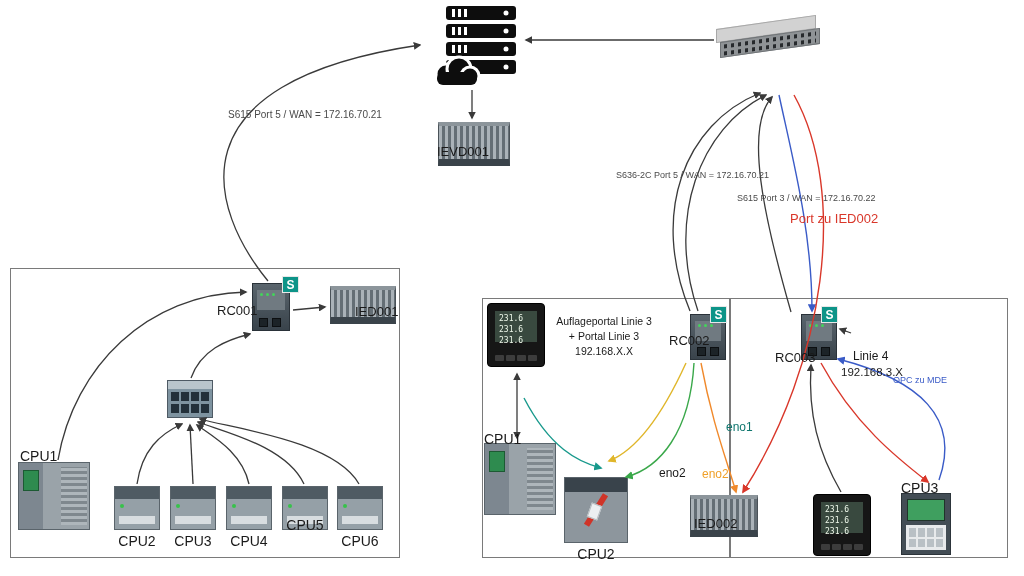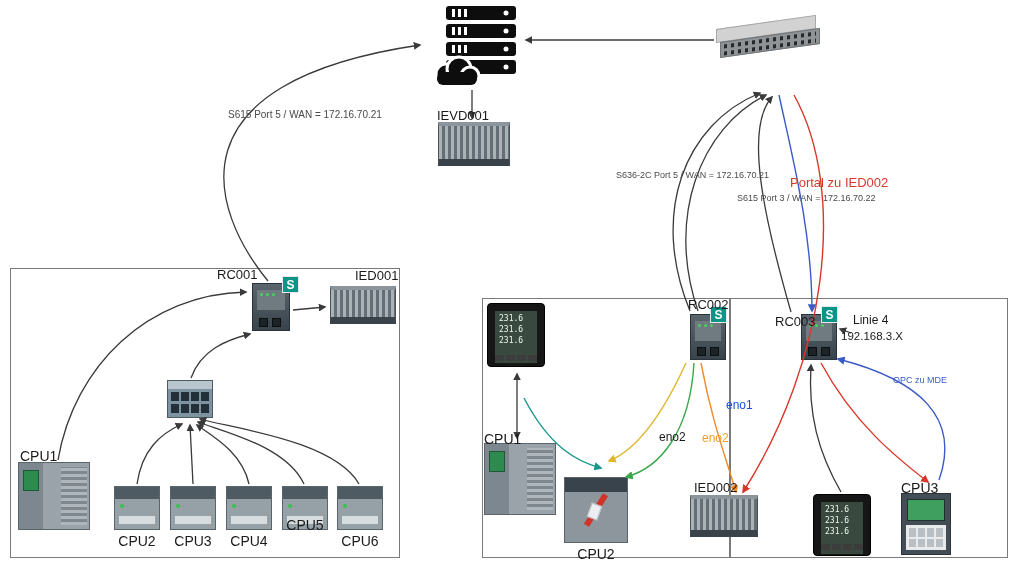--- a/index.html
+++ b/index.html
@@ -2,42 +2,42 @@
 <html><head>
 <meta charset="utf-8">
 <style>
   * { margin:0; padding:0; box-sizing:border-box; }
   body { font-family:"Liberation Sans", sans-serif; background:#fff; }
   #canvas { position:relative; width:1024px; height:576px; background:#fff; overflow:hidden; }
 
   .box { position:absolute; border:1px solid #7a7a7a; z-index:1; background:transparent; }
   .dev { position:absolute; z-index:2; }
   #wires { position:absolute; left:0; top:0; z-index:3; pointer-events:none; }
-  .lbl { position:absolute; z-index:5; color:#1a1a1a; font-size:13px; white-space:nowrap; }
+  .lbl { position:absolute; z-index:5; color:#1a1a1a; font-size:13px; white-space:nowrap;margin-top:36px; }
   .lbl-cpu { position:absolute; z-index:5; color:#1a1a1a; font-size:14px; text-align:center; white-space:nowrap; }
   .lbl-sm { position:absolute; z-index:5; color:#4a4a4a; font-size:9px; white-space:nowrap; }
 
   
   .scalance { width:38px; height:48px; background:linear-gradient(#5a656d,#39434b); border:1px solid #2a3239; }
   .scalance .face { position:absolute; left:4px; top:6px; right:4px; height:20px; background:#707a81; }
   .scalance .leds { position:absolute; left:7px; top:9px; display:flex; gap:3px; }
   .scalance .led { width:3px; height:3px; background:#43d45a; border-radius:50%; }
   .scalance .ports { position:absolute; bottom:3px; left:6px; display:flex; gap:4px; }
   .scalance .port { width:9px; height:9px; background:#1c2327; border:1px solid #0c0f11; }
   .sbadge { position:absolute; z-index:4; width:17px; height:17px; background:#0d9488; color:#fff;
             font-weight:bold; font-size:12px; display:flex; align-items:center; justify-content:center;
             border:1px solid #e8e8e8; }
 
   
   .ipc { background:repeating-linear-gradient(90deg,#aab2b8 0 3px,#646e75 3px 6px);
          border:1px solid #4a5258; border-top:4px solid #8c959b; border-bottom:7px solid #3a434a; }
 
   
   .meter { background:#161616; border-radius:4px; border:1px solid #000; }
-  .meter .scr { position:absolute; left:7px; top:7px; right:7px; height:52px; background:#39493f;
+  .meter .scr { position:absolute; left:7px; top:7px; right:7px; height:31px; background:#39493f;
                 color:#eef8ea; font-size:8px; line-height:11px; padding:2px 4px;
                 font-family:"DejaVu Sans Mono", monospace; }
   .meter .btns { position:absolute; bottom:5px; left:7px; right:7px; display:flex; justify-content:space-between; }
   .meter .btn { width:9px; height:6px; background:#3c3c3c; border-radius:1px; }
 
   
   .plc { background:#9aa3a9; border:1px solid #5a646b; }
   .plc .col { position:absolute; left:0; top:0; bottom:0; width:24px; background:#7d8790; }
   .plc .scr { position:absolute; left:4px; top:7px; width:16px; height:21px; background:#2e8b4f; border:1px solid #1c5a33; }
   .plc .fins { position:absolute; right:2px; top:4px; bottom:4px; width:26px;
@@ -182,21 +182,21 @@
       <div class="prow2"></div>
     </div>
   </div>
 
   <div class="lbl" style="left:437px; top:108px">IEVD001</div>
   <div class="dev ipc" style="left:438px; top:122px; width:72px; height:44px"></div>
 
   <div class="lbl-sm" style="left:228px; top:109px; font-size:10px">S615 Port 5 / WAN = 172.16.70.21</div>
   <div class="lbl-sm" style="left:616px; top:170px">S636-2C Port 5 / WAN = 172.16.70.21</div>
   <div class="lbl-sm" style="left:737px; top:193px">S615 Port 3 / WAN = 172.16.70.22</div>
-  <div class="lbl" style="left:790px; top:175px; color:#d9372a">Portal zu IED002</div>
+  <div class="lbl" style="left:790px; top:175px; color:#d9372a">Port zu IED002</div>
 
   <div class="lbl" style="left:217px; top:267px">RC001</div>
   <div class="dev scalance" style="left:252px; top:283px">
     <div class="face"></div>
     <div class="leds">
         <div class="led"></div>
         <div class="led"></div>
         <div class="led"></div>
       </div>
     <div class="ports">
@@ -270,22 +270,27 @@
       <div>231.6</div>
     </div>
     <div class="btns">
         <div class="btn"></div>
         <div class="btn"></div>
         <div class="btn"></div>
         <div class="btn"></div>
       </div>
   </div>
 
-
-  <div class="lbl" style="left:688px; top:297px">RC002</div>
+  <div style="position:absolute; left:548px; top:314px; width:112px; text-align:center; z-index:5; font-size:10.5px; line-height:15px; color:#1a1a1a">
+    <div>Auflageportal Linie 3</div>
+    <div>+ Portal Linie 3</div>
+    <div>192.168.X.X</div>
+  </div>
+
+  <div class="lbl" style="left:669px; top:297px">RC002</div>
   <div class="dev scalance" style="left:690px; top:314px; width:36px; height:46px">
     <div class="face"></div>
     <div class="leds">
         <div class="led"></div>
         <div class="led"></div>
         <div class="led"></div>
       </div>
     <div class="ports">
         <div class="port"></div>
         <div class="port"></div>
@@ -303,21 +308,21 @@
   <div class="dev plc" style="left:564px; top:477px; width:64px; height:66px; background:#8d969d">
     <div style="position:absolute;left:0;top:0;right:0;height:14px;background:#39434b"></div>
     <div class="redstripe"></div>
     <div class="whitecard"></div>
   </div>
   <div class="lbl-cpu" style="left:564px; top:546px; width:64px">CPU2</div>
 
   <div class="lbl" style="left:694px; top:480px">IED002</div>
   <div class="dev ipc" style="left:690px; top:495px; width:68px; height:42px"></div>
 
-  <div class="lbl" style="left:726px; top:398px; font-size:12px; color:#1d4ed8">eno1</div>
+  <div class="lbl" style="left:726px; top:384px; font-size:12px; color:#0f766e">eno1</div>
   <div class="lbl" style="left:659px; top:430px; font-size:12px">eno2</div>
   <div class="lbl" style="left:702px; top:431px; font-size:12px; color:#f0a028">eno2</div>
 
   <div class="lbl" style="left:775px; top:314px">RC003</div>
   <div class="dev scalance" style="left:801px; top:314px; width:36px; height:46px">
     <div class="face"></div>
     <div class="leds">
         <div class="led"></div>
         <div class="led"></div>
         <div class="led"></div>

